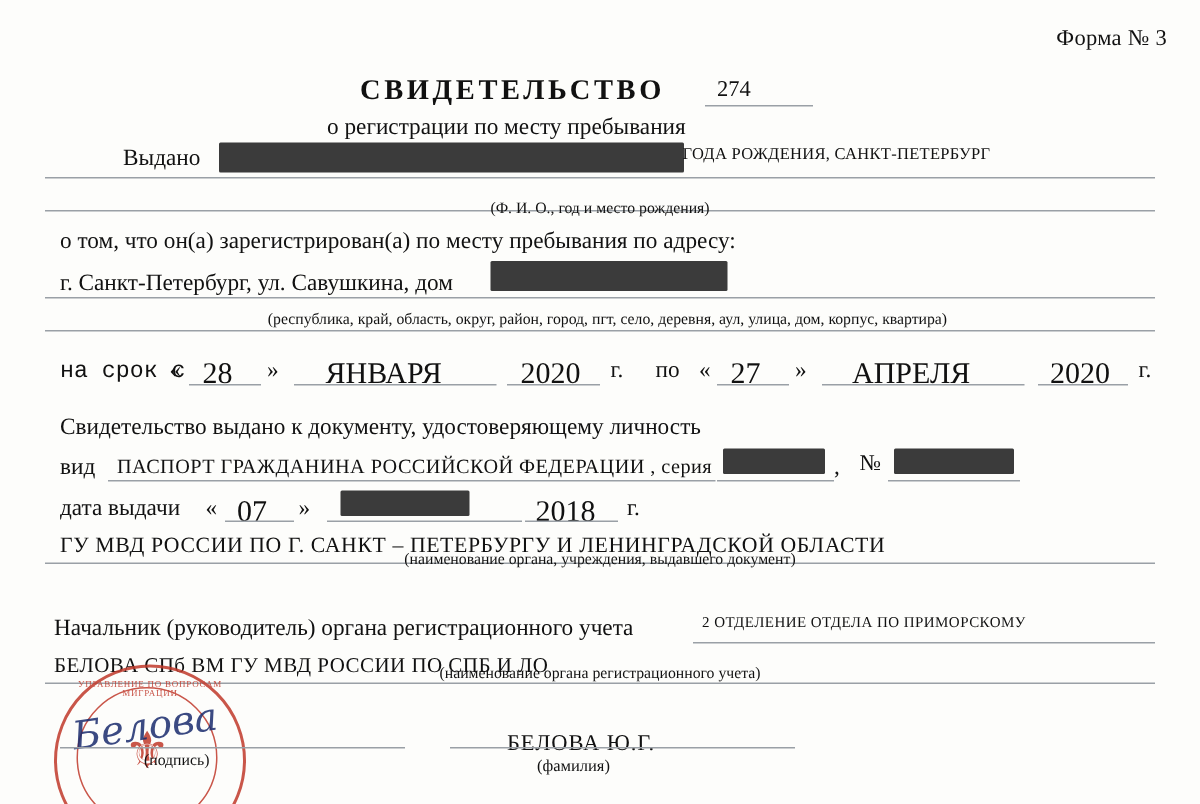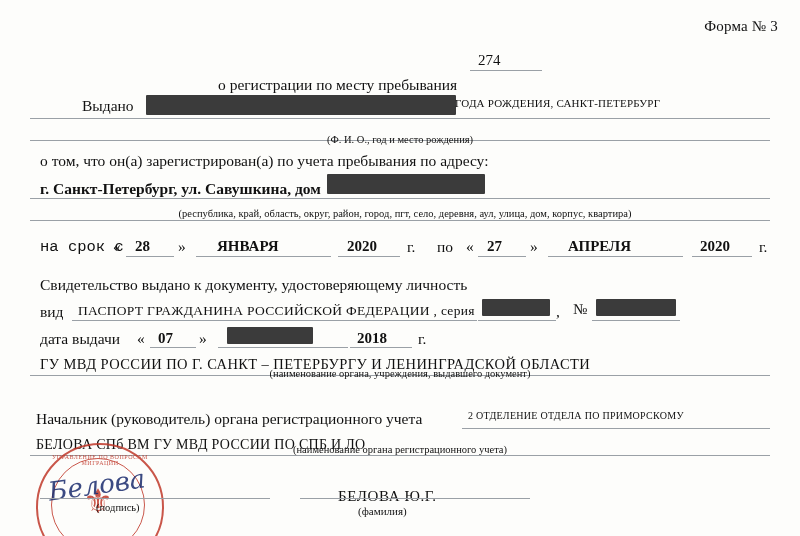--- a/index.html
+++ b/index.html
@@ -54,23 +54,23 @@
   }
   .lbl { font-size: 15.5px; }
   .small-center {
     position: absolute;
     font-size: 10.5px;
     text-align: center;
   }
   .vydano { top: 97px; left: 82px; }
   .goda { top: 97px; left: 455px; font-size: 11px; letter-spacing: .2px;}
   .otom { top: 152px; left: 40px; }
-  .addr { top: 180px; left: 40px; font-weight: bold; }
+  .addr { top: 180px; left: 40px; }
   .nasrok { top: 238px; left: 40px; font-family: Liberation Mono, monospace; }
-  .datefield { position: absolute; font-size: 15px; font-weight: bold; }
+  .datefield { position: absolute; font-size: 20px; font-weight: normal; }
   .svid-vydano { top: 276px; left: 40px; }
   .vid { top: 303px; left: 40px; }
   .vid-val { top: 303px; left: 78px; font-size: 13.5px; letter-spacing: .3px;}
   .nomer { top: 301px; left: 573px; font-size: 15px; }
   .data-vydachi { top: 330px; left: 40px; }
   .organ { top: 356px; left: 40px; font-size: 14.5px; letter-spacing: .4px;}
   .nachalnik { top: 410px; left: 36px; font-size: 15.5px; }
   .nach-val { top: 410px; left: 468px; font-size: 10px; letter-spacing: .3px;}
   .nach-val2 { top: 437px; left: 36px; font-size: 14px; letter-spacing: .3px;}
   .podpis-lbl { top: 502px; left: 96px; font-size: 10.5px; }
@@ -129,32 +129,33 @@
     opacity: .85;
   }
 </style>
 </head>
 <body>
 
 <div id="page">
 
   <div class="abs form-no">Форма № 3</div>
 
+  <div class="abs title">СВИДЕТЕЛЬСТВО</div>
   <div class="abs title-num">274</div>
   <div class="rule" style="left:470px; top:70px; width:72px;"></div>
   <div class="abs subtitle">о регистрации по месту пребывания</div>
 
   <div class="abs lbl vydano">Выдано</div>
   <div class="redact" style="left:146px; top:95px; width:310px; height:20px;"></div>
   <div class="abs goda">ГОДА РОЖДЕНИЯ, САНКТ-ПЕТЕРБУРГ</div>
   <div class="rule" style="left:30px; top:118px; width:740px;"></div>
   <div class="rule" style="left:30px; top:140px; width:740px;"></div>
   <div class="small-center" style="left:230px; top:134px; width:340px;">(Ф. И. О., год и место рождения)</div>
 
-  <div class="abs lbl otom">о том, что он(а) зарегистрирован(а) по учета пребывания по адресу:</div>
+  <div class="abs lbl otom">о том, что он(а) зарегистрирован(а) по месту пребывания по адресу:</div>
 
   <div class="abs lbl addr">г. Санкт-Петербург, ул. Савушкина, дом</div>
   <div class="redact" style="left:327px; top:174px; width:158px; height:20px;"></div>
   <div class="rule" style="left:30px; top:198px; width:740px;"></div>
   <div class="rule" style="left:30px; top:220px; width:740px;"></div>
   <div class="small-center" style="left:170px; top:208px; width:470px;text-align:center;">(республика, край, область, округ, район, город, пгт, село, деревня, аул, улица, дом, корпус, квартира)</div>
 
   <div class="abs lbl nasrok">на срок с</div>
   <div class="abs lbl" style="top:238px; left:113px;">«</div>
   <div class="datefield" style="top:238px; left:135px;">28</div>

